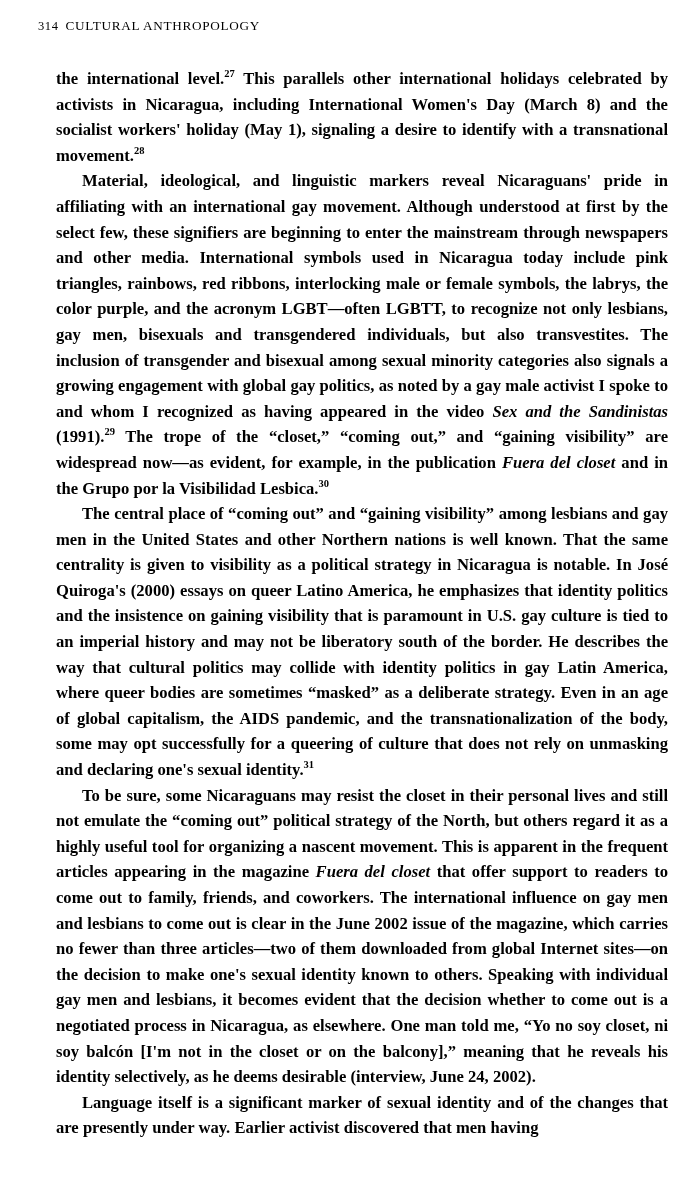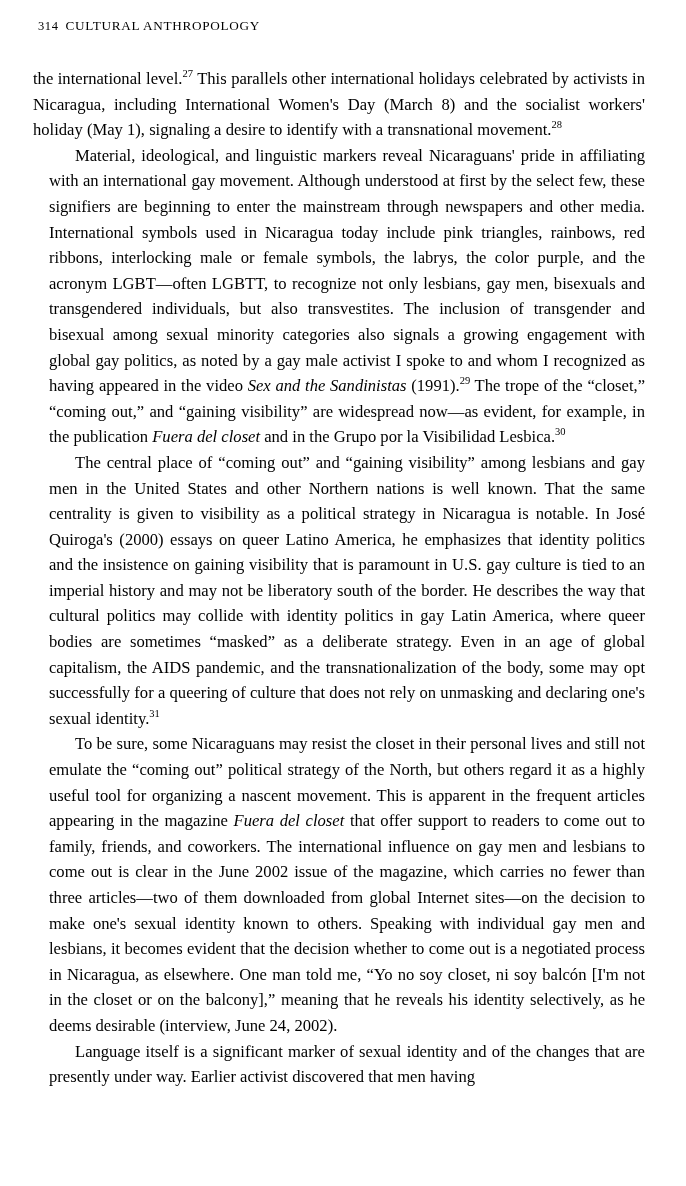--- a/index.html
+++ b/index.html
@@ -32,35 +32,35 @@
   .running-head .folio {
     font-size: 12.5px;
     margin-right: 7px;
   }
   .running-head .title {
     font-size: 13.2px;
     letter-spacing: 0.7px;
   }
   .body-col {
     position: absolute;
-    left: 33px;
+    left: 56px;
     top: 66px;
     width: 612px;
+    font-weight: bold;
   }
   p {
     margin: 0;
     font-size: 16.6px;
     line-height: 25.6px;
     text-align: justify;
     text-justify: inter-word;
     hyphens: none;
   }
   p.indent {
     text-indent: 26px;
-    margin-left: 16px;
   }
   sup {
     font-size: 10.5px;
     vertical-align: super;
     line-height: 0;
   }
   i, .ital {
     font-style: italic;
   }
 </style>

